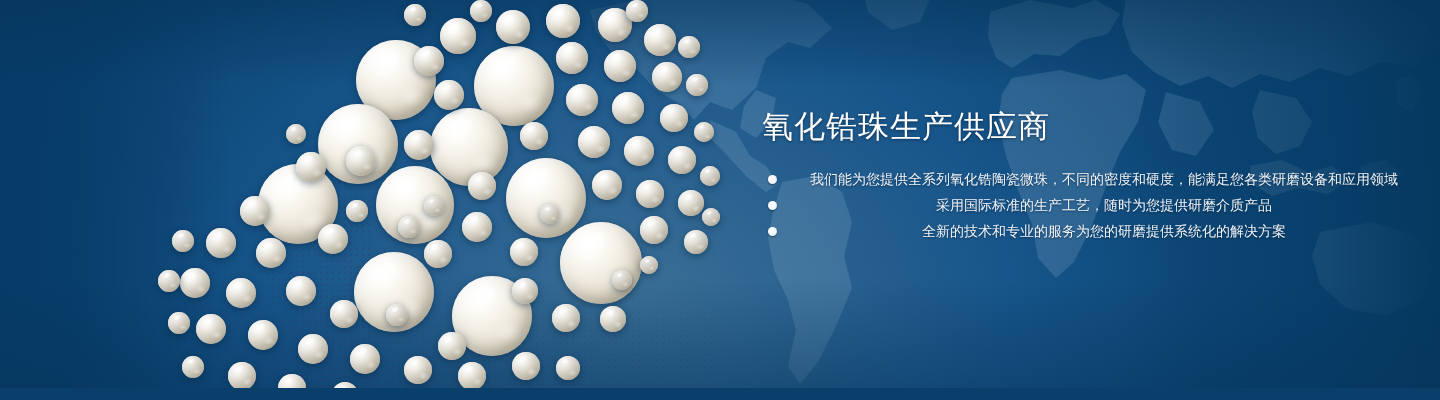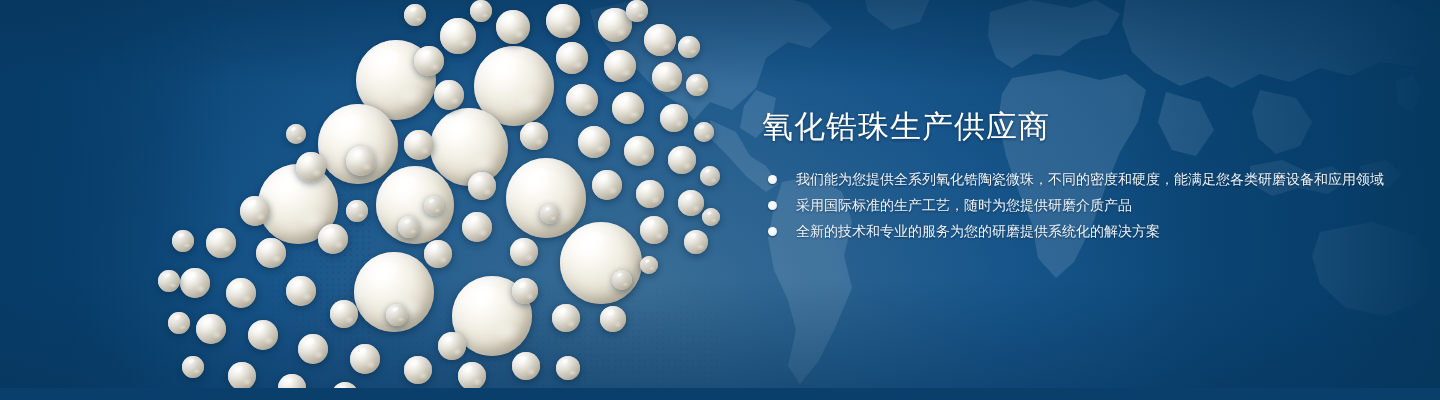--- a/index.html
+++ b/index.html
@@ -81,21 +81,21 @@
   }
   
   #copy{position:absolute;left:760px;top:0;width:660px;height:400px;}
   #headline{
     position:absolute;left:2px;top:108px;
     font-size:31px;line-height:38px;color:#ffffff;letter-spacing:1px;
     text-shadow:0 1px 3px rgba(0,20,45,.55);
     white-space:nowrap;
   }
   #bullets{position:absolute;left:2px;top:168px;width:650px;}
-  .bullet{position:relative;padding-left:34px;margin-bottom:3px;}
+  .bullet{position:relative;padding-left:34px;margin-bottom:3px;text-align:center;}
   .dot{
     position:absolute;left:6px;top:7px;width:9px;height:9px;border-radius:50%;
     background:radial-gradient(circle at 35% 32%, #ffffff 0%, #f2f6fa 55%, #cfdcea 100%);
     box-shadow:0 1px 2px rgba(0,15,35,.5);
   }
   .btext{
     font-size:14px;line-height:23px;color:#f0f4f8;
     text-shadow:0 1px 2px rgba(0,18,40,.5);
   }
 </style>

